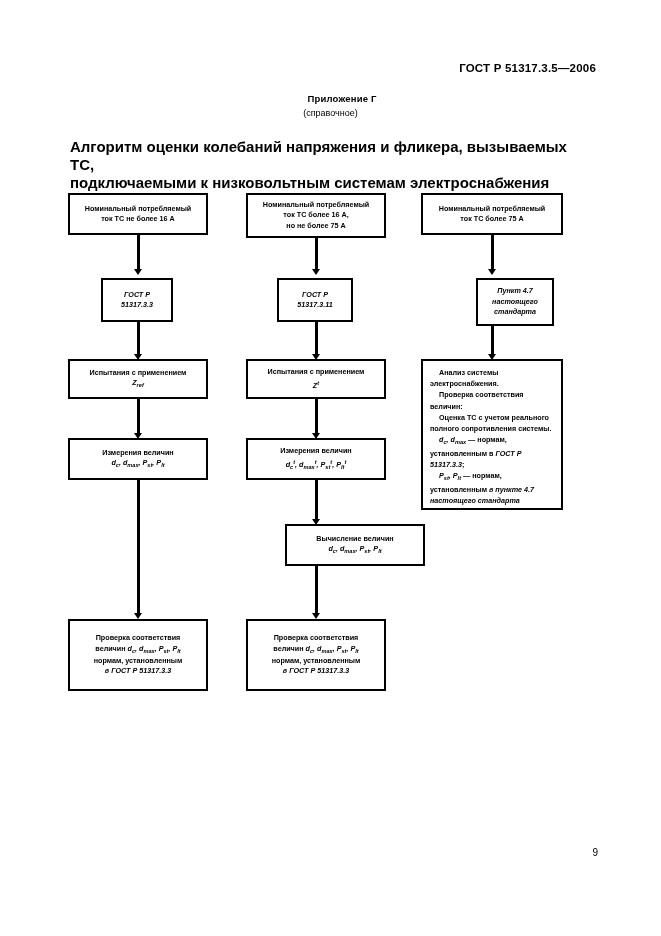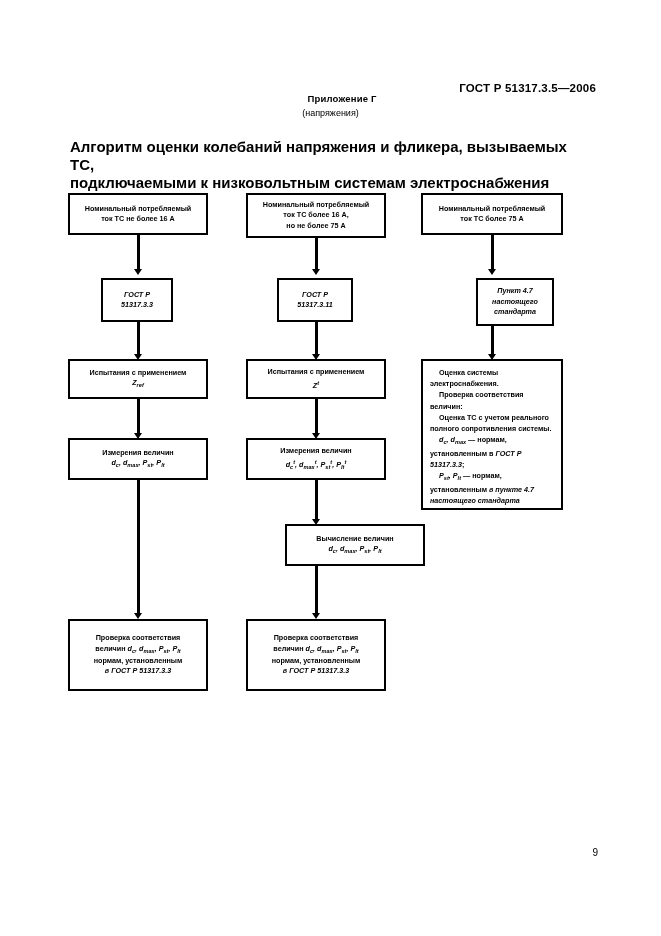--- a/index.html
+++ b/index.html
@@ -25,21 +25,20 @@
 
   
   .doc-header {
     position: absolute;
     right: 65px;
     top: 62px;
     font-size: 11.5px;
     font-weight: bold;
     letter-spacing: 0.2px;
     white-space: nowrap;
-    margin-top: 20px;
   }
 
   .annex-label {
     position: absolute;
     left: 0; right: 0;
     top: 93px;
     text-align: center;
     font-size: 9.5px;
     font-weight: bold;
     letter-spacing: 0.2px;
@@ -138,21 +137,21 @@
   }
 </style>
 </head>
 <body>
 
 <div class="page">
 
   <div class="doc-header">ГОСТ Р 51317.3.5—2006</div>
 
   <div class="annex-label">Приложение Г</div>
-  <div class="annex-sub">(напряжения)</div>
+  <div class="annex-sub">(справочное)</div>
 
   <div class="doc-title">
     <span>Алгоритм оценки колебаний напряжения и фликера, вызываемых ТС,</span><br>
     <span>подключаемыми к низковольтным системам электроснабжения</span>
   </div>
 
   <div class="fc">
 
     <div class="box" style="left:68px; top:193px; width:140px; height:42px;">
       <div>
@@ -278,21 +277,21 @@
         <span>Пункт 4.7</span>
         <span class="l2">настоящего</span>
         <span class="l2">стандарта</span>
       </div>
     </div>
 
     <div class="conn" style="left:490.5px; top:326px; height:30px;"></div>
     <div class="arrow" style="left:487.5px; top:354px;"></div>
 
     <div class="box textblock" style="left:421px; top:359px; width:142px; height:151px;">
-      <p>Оценка системы электроснабжения.</p>
+      <p>Анализ системы электроснабжения.</p>
       <p>Проверка соответствия величин:</p>
       <p>Оценка ТС с учетом реального полного сопротивления системы.</p>
       <p>
         <span class="v">d<sub>c</sub>, d<sub>max</sub></span> — нормам, установленным в <span class="v">ГОСТ Р 51317.3.3</span>;
       </p>
       <p>
         <span class="v">P<sub>st</sub>, P<sub>lt</sub></span> — нормам, установленным <span class="v">в пункте 4.7 настоящего стандарта</span>
       </p>
     </div>
 

